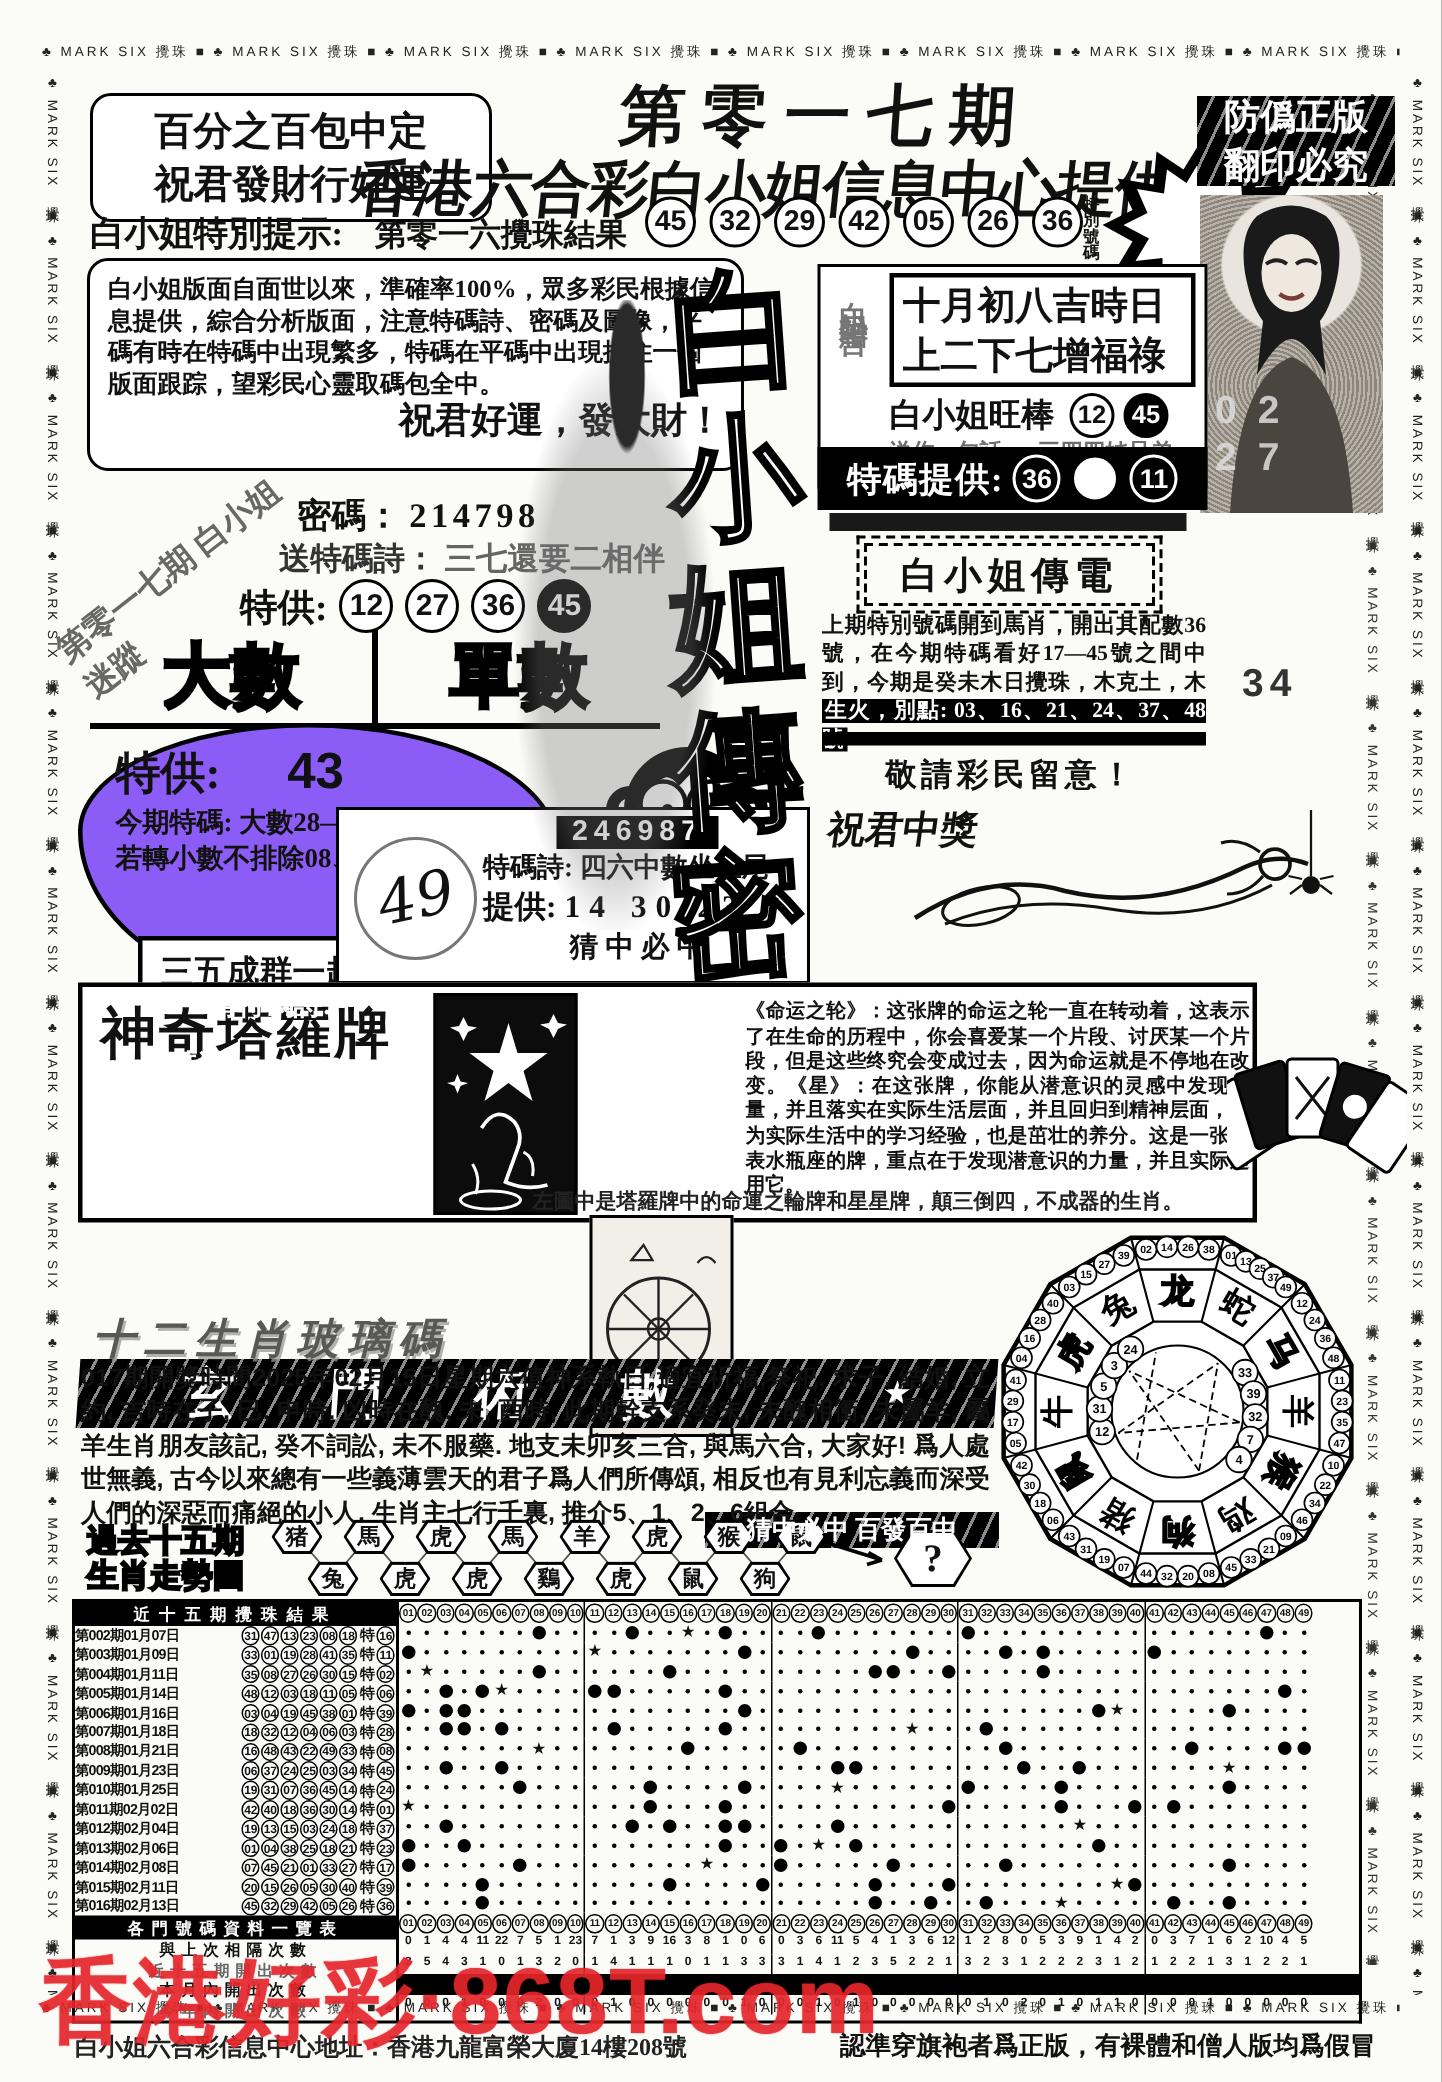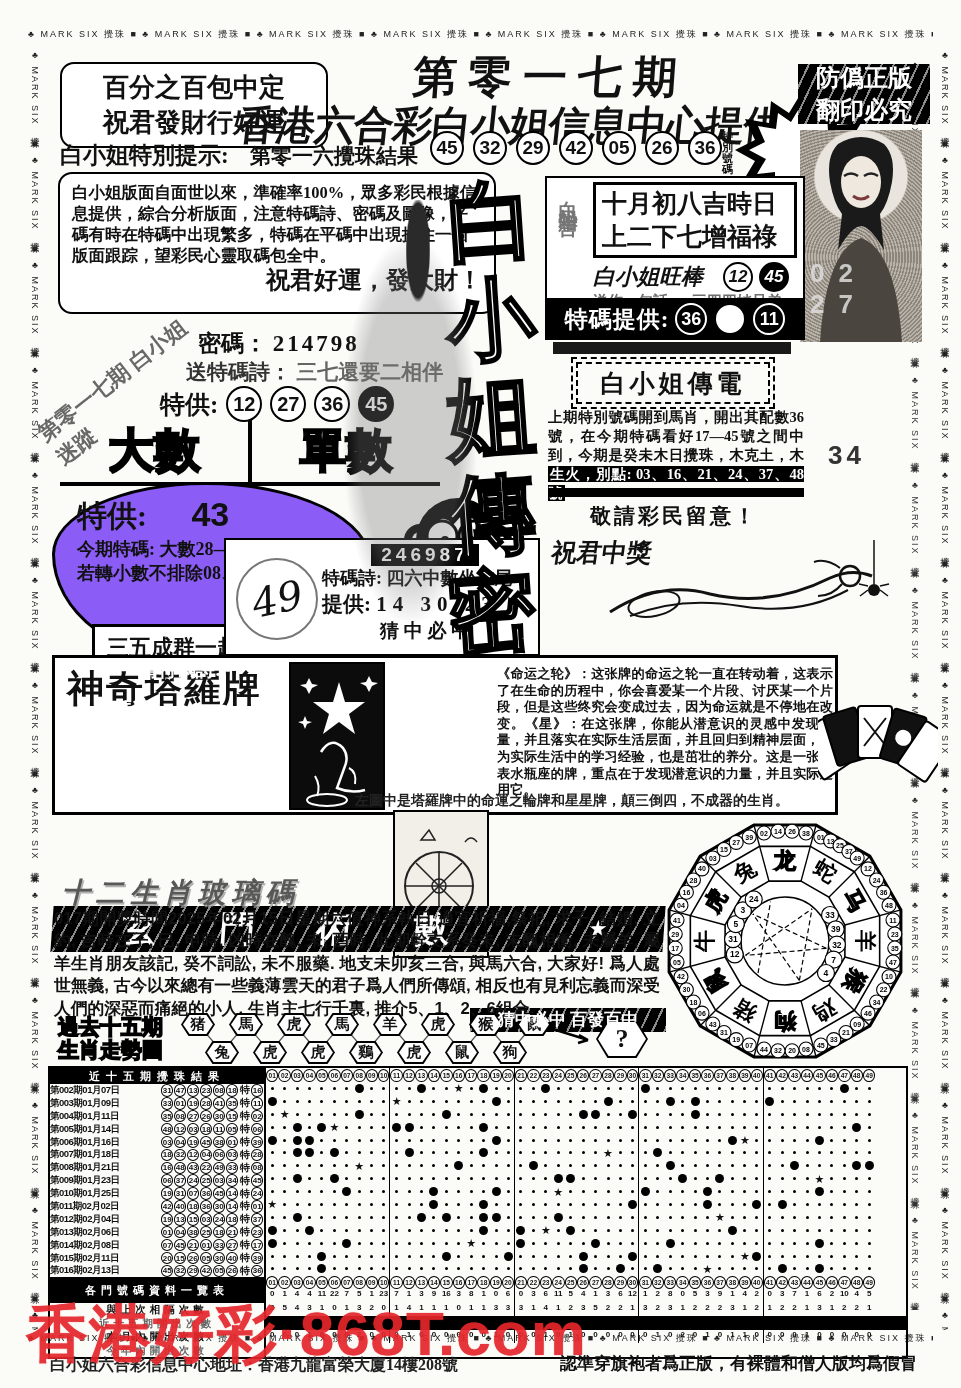--- a/index.html
+++ b/index.html
@@ -190,21 +190,21 @@
   <div class="abs" style="left:330px;top:200px;width:160px;height:420px;background:
       radial-gradient(ellipse at 55% 12%,#2a2a2a 0 9%,transparent 10%),
       radial-gradient(ellipse at 50% 55%,rgba(120,120,120,.35) 0 45%,transparent 60%);filter:blur(.4px);"></div>
 
   <div class="abs box" style="left:545px;top:176px;width:260px;height:150px;border-width:2.5px;padding:4px 6px 4px 46px;">
     <div class="abs vedge serif b" style="left:8px;top:8px;font-size:19px;color:#555;opacity:.8;letter-spacing:4px;">白小姐贈言</div>
     <div class="box" style="border-width:3px;padding:2px 6px;">
       <div class="b" style="font-size:25px;white-space:nowrap;">十月初八吉時日</div>
       <div class="b" style="font-size:25px;white-space:nowrap;">上二下七增福祿</div>
     </div>
-    <div style="display:flex;align-items:center;gap:20px;margin-top:4px;font-style:italic;">
+    <div style="display:flex;align-items:center;gap:10px;margin-top:4px;">
       <span class="serif b" style="font-size:22px;">白小姐旺棒</span>
       <span id="wang-circles" style="display:inline-flex;gap:6px;">
           <span class="circ" style="width: 30px; height: 30px; font-size: 17px;">12</span>
           <span class="circ f" style="width: 30px; height: 30px; font-size: 17px;">45</span>
         </span>
     </div>
     <div class="serif b" style="font-size:15px;color:#555;opacity:.85;">
       <span>送你一句話:</span>
       <span>一三四四姊兄弟</span>
     </div>
@@ -682,21 +682,21 @@
               <span class="tcirc">45</span>
               <span class="tcirc">32</span>
               <span class="tcirc">29</span>
               <span class="tcirc">42</span>
               <span class="tcirc">05</span>
               <span class="tcirc">26</span>
               <span class="b serif" style="font-size:10px;margin:0 1px;">特</span>
               <span class="tcirc">36</span>
             </div>
           </div>
-        <div class="bar" style="height:26px;font-size:11px;letter-spacing:5px;">各門號碼資料一覽表</div>
+        <div class="bar" style="height:16px;font-size:11px;letter-spacing:5px;">各門號碼資料一覽表</div>
         <div id="stat-labels">
             <div class="b" style="height: 13.5px; font-size: 10.5px; text-align: center; letter-spacing: 4px;">與上次相隔次數</div>
             <div class="b" style="height: 13.5px; font-size: 10.5px; text-align: center; letter-spacing: 4px; color: rgb(102, 102, 102);">近十五期開出次數</div>
             <div class="b" style="height: 13.5px; font-size: 10.5px; text-align: center; letter-spacing: 4px;">本月內開出次數</div>
             <div class="b" style="height: 13.5px; font-size: 10.5px; text-align: center; letter-spacing: 4px; color: rgb(102, 102, 102);">今年內開出次數</div>
           </div>
       </div>
       <div style="flex:1;border:2px solid #000;border-left:none;box-sizing:border-box;">
         <div id="matrix-head">
             <div class="mrow">

